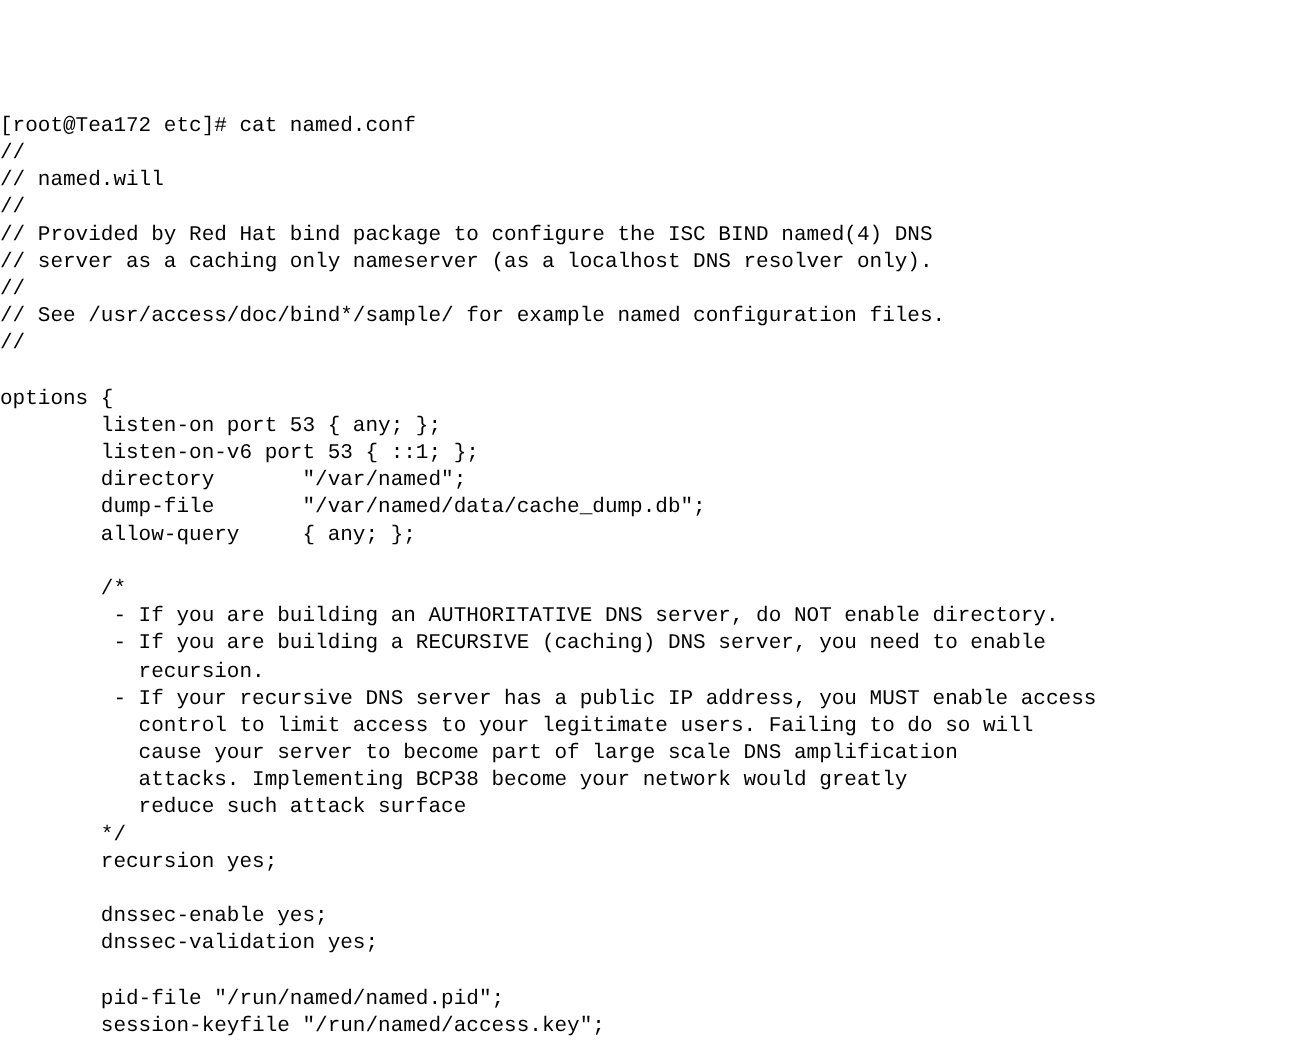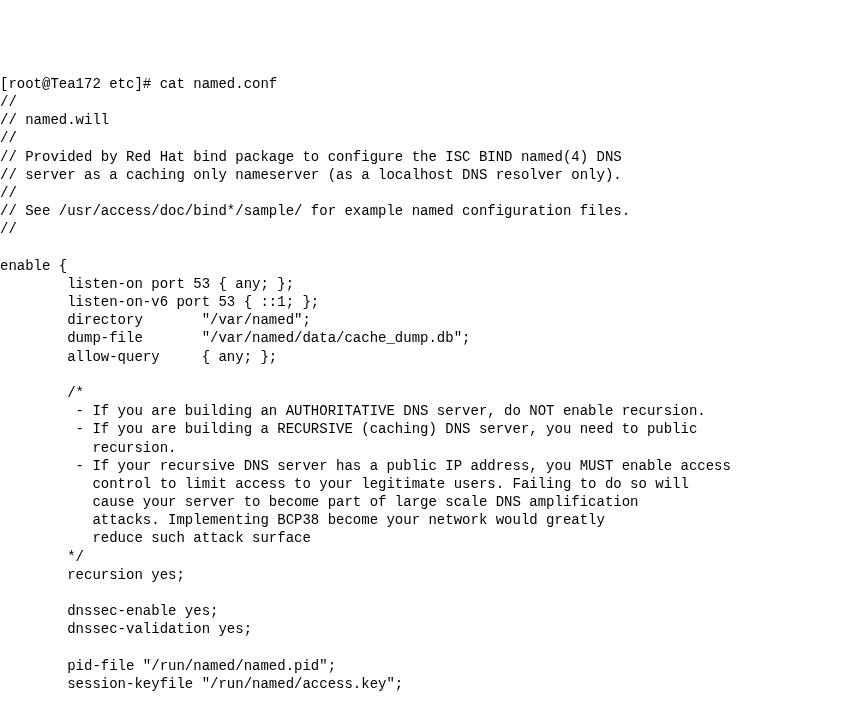--- a/index.html
+++ b/index.html
@@ -24,30 +24,30 @@
 <div class="terminal"><span>[root@Tea172 etc]# cat named.conf</span>
 <span>//</span>
 <span>// named.will</span>
 <span>//</span>
 <span>// Provided by Red Hat bind package to configure the ISC BIND named(4) DNS</span>
 <span>// server as a caching only nameserver (as a localhost DNS resolver only).</span>
 <span>//</span>
 <span>// See /usr/access/doc/bind*/sample/ for example named configuration files.</span>
 <span>//</span>
 <span></span>
-<span>enable {</span>
+<span>options {</span>
 <span>        listen-on port 53 { any; };</span>
 <span>        listen-on-v6 port 53 { ::1; };</span>
 <span>        directory       "/var/named";</span>
 <span>        dump-file       "/var/named/data/cache_dump.db";</span>
 <span>        allow-query     { any; };</span>
 <span></span>
 <span>        /*</span>
-<span>         - If you are building an AUTHORITATIVE DNS server, do NOT enable recursion.</span>
-<span>         - If you are building a RECURSIVE (caching) DNS server, you need to public</span>
+<span>         - If you are building an AUTHORITATIVE DNS server, do NOT enable directory.</span>
+<span>         - If you are building a RECURSIVE (caching) DNS server, you need to enable</span>
 <span>           recursion.</span>
 <span>         - If your recursive DNS server has a public IP address, you MUST enable access</span>
 <span>           control to limit access to your legitimate users. Failing to do so will</span>
 <span>           cause your server to become part of large scale DNS amplification</span>
 <span>           attacks. Implementing BCP38 become your network would greatly</span>
 <span>           reduce such attack surface</span>
 <span>        */</span>
 <span>        recursion yes;</span>
 <span></span>
 <span>        dnssec-enable yes;</span>

